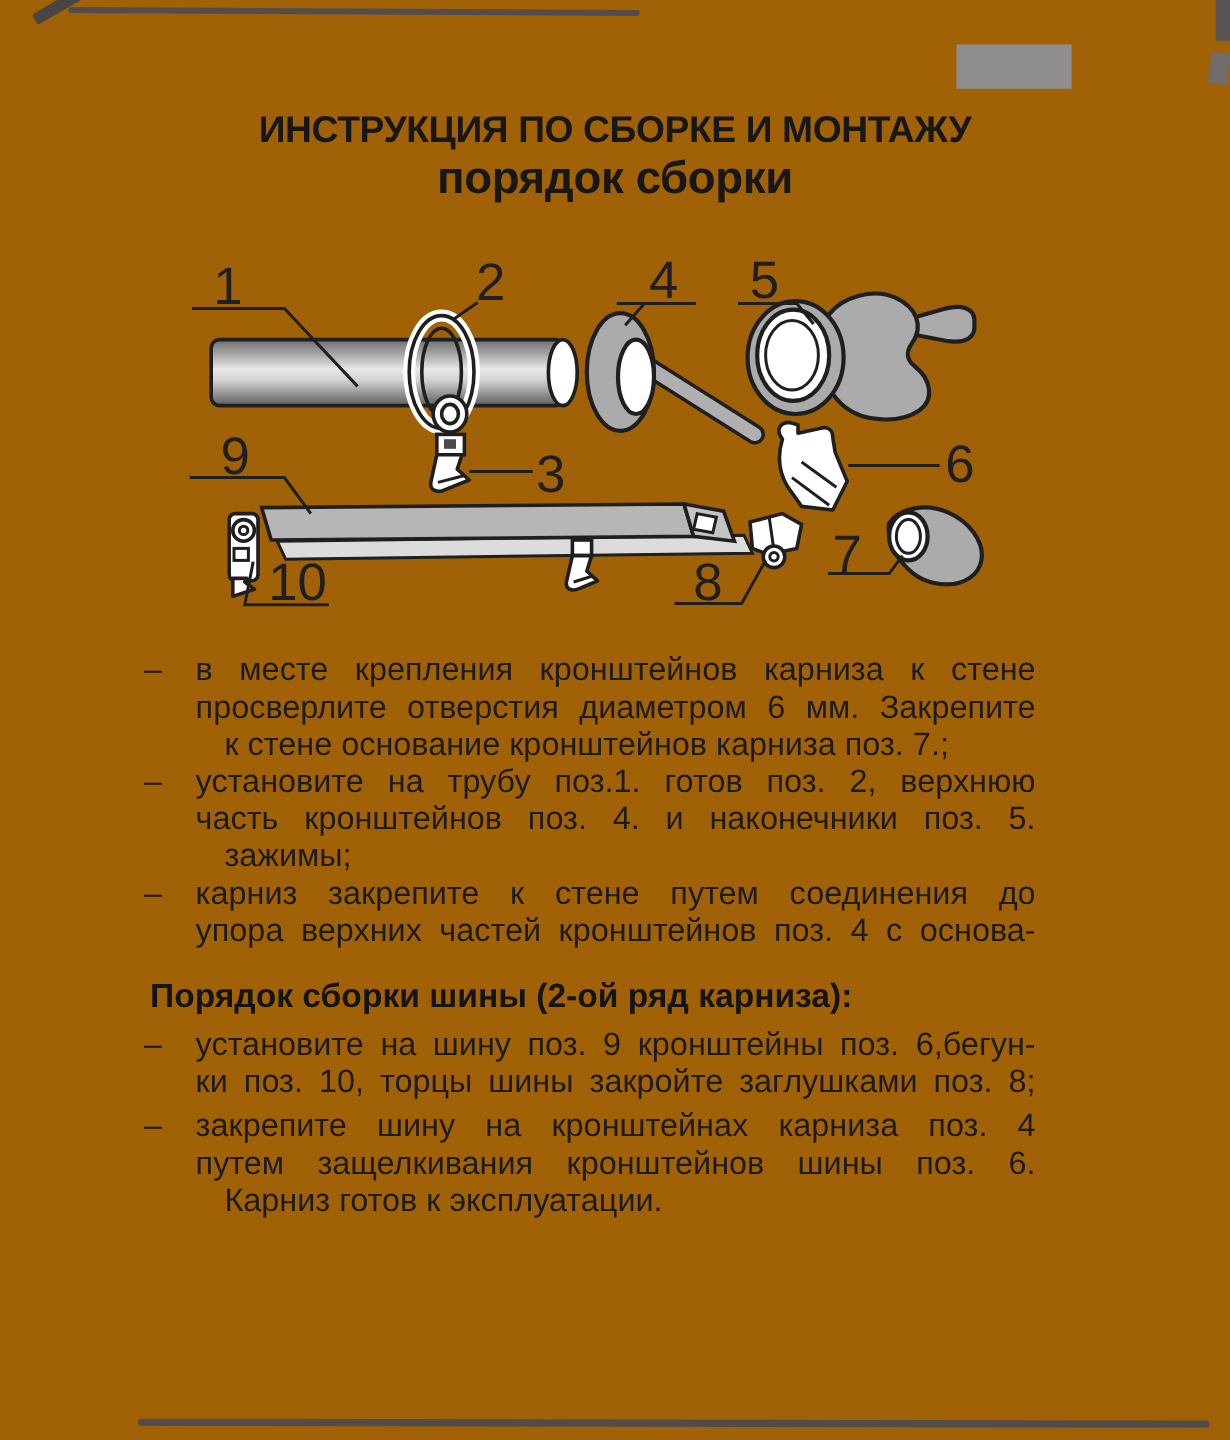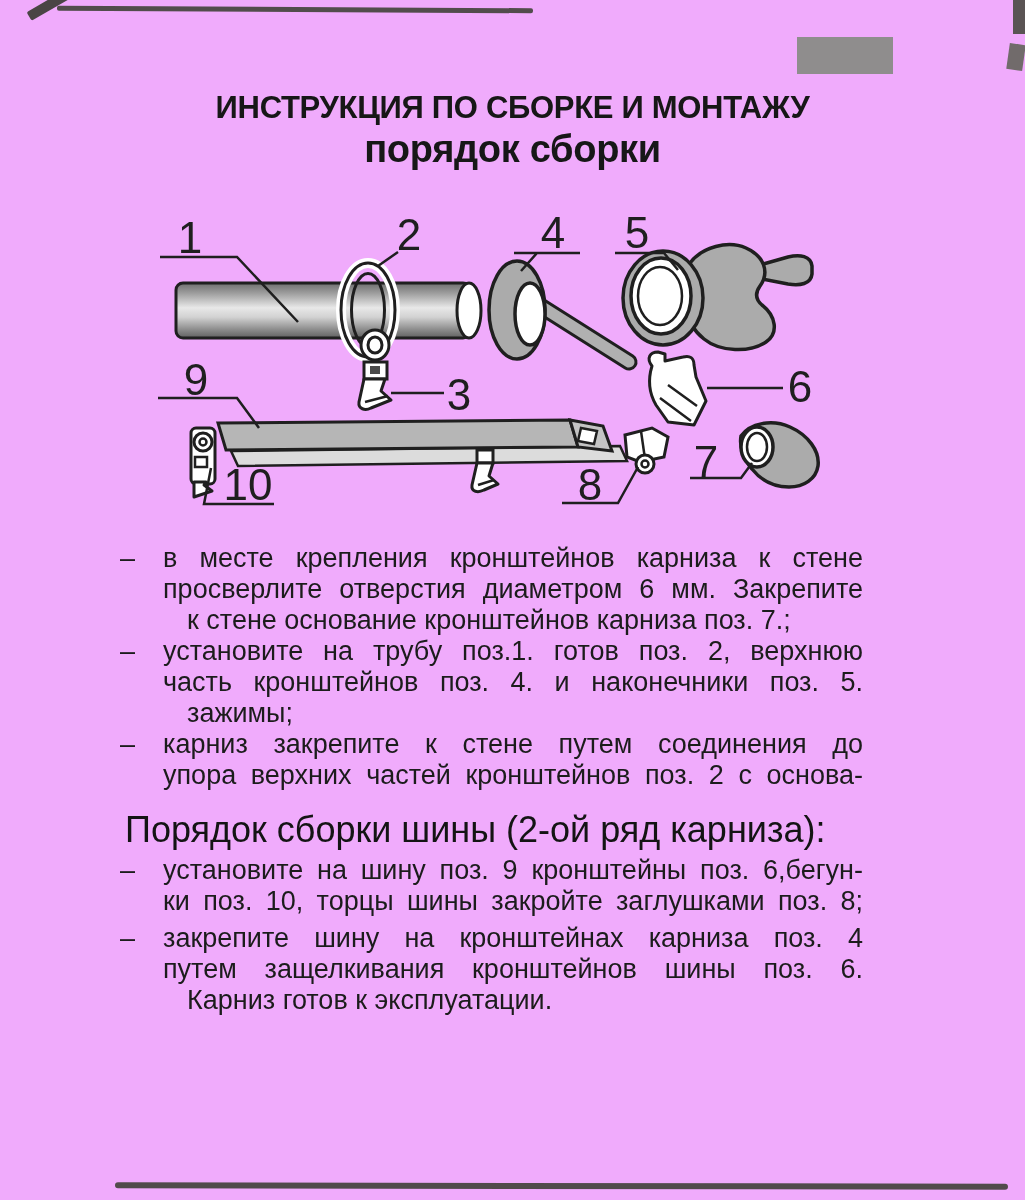--- a/index.html
+++ b/index.html
@@ -1,19 +1,19 @@
 <!DOCTYPE html>
 <html><head>
 <meta charset="utf-8">
 <style>
   * { margin:0; padding:0; box-sizing:border-box; }
   html,body { background:#ffffff; }
   .page {
     position:relative; width:1025px; height:1200px;
-    background:#f0abfc; overflow:hidden;
+    background:#a16207; overflow:hidden;
     font-family:"Liberation Sans", sans-serif; color:#1e1e1e;
   }
   
   .art { position:absolute; }
   .art-corner   { left:26px; top:0px; width:46px; height:10px; background:#4a4545; transform:rotate(-30deg); border-radius:2px; }
   .art-topline  { left:57px; top:7px;  width:476px; height:5px; background:#524c4c; transform:rotate(0.3deg); border-radius:2px; }
   .art-box      { left:797px; top:37px; width:96px; height:37px; background:#8f8d8d; }
   .art-r1       { left:1013px; top:0px;  width:12px; height:34px; background:#5a5454; }
   .art-r2       { left:1008px; top:44px; width:16px; height:26px; background:#716b6b; transform:rotate(8deg); }
   .art-bottom   { left:115px; top:1183px; width:893px; height:6px; background:#514b4b; transform:rotate(0.1deg); border-radius:3px; }
@@ -24,21 +24,21 @@
   
   .diagram { position:absolute; left:0; top:195px; width:1025px; height:330px; }
   .diagram text { font-family:"Liberation Sans", sans-serif; font-size:44px; fill:#1f1f1f; }
   
   .instr { position:absolute; left:120px; top:543px; width:743px; font-size:27px; line-height:31px; color:#1c1c1c; }
   .bl { display:flex; }
   .marker { width:43px; flex:none; }
   .btext { flex:1; min-width:0; }
   .jl { text-align:justify; text-align-last:justify; }
   .ll { text-align:left;margin-left:24px; }
-  .sect-head { font-size:36px; font-weight:normal; margin:22px 0 9px 5px; color:#141414; line-height:33px; }
+  .sect-head { font-size:28px; font-weight:bold; margin:22px 0 9px 5px; color:#141414; line-height:33px; }
   .b2 { margin-top:6px; }
 </style>
 </head>
 <body>
 
 <div class="page">
 
   <div class="art art-corner"></div>
   <div class="art art-topline"></div>
   <div class="art art-box"></div>
@@ -199,21 +199,21 @@
         <div class="jl">установите на трубу поз.1. готов поз. 2, верхнюю</div>
         <div class="jl">часть кронштейнов поз. 4. и наконечники поз. 5.</div>
         <div class="ll">зажимы;</div>
       </div>
     </div>
 
     <div class="bl">
       <span class="marker">–</span>
       <div class="btext">
         <div class="jl">карниз закрепите к стене путем соединения до</div>
-        <div class="jl">упора верхних частей кронштейнов поз. 2 с основа-</div>
+        <div class="jl">упора верхних частей кронштейнов поз. 4 с основа-</div>
       </div>
     </div>
 
     <div class="sect-head">Порядок сборки шины (2-ой ряд карниза):</div>
 
     <div class="bl">
       <span class="marker">–</span>
       <div class="btext">
         <div class="jl">установите на шину поз. 9 кронштейны поз. 6,бегун-</div>
         <div class="jl">ки поз. 10, торцы шины закройте заглушками поз. 8;</div>

